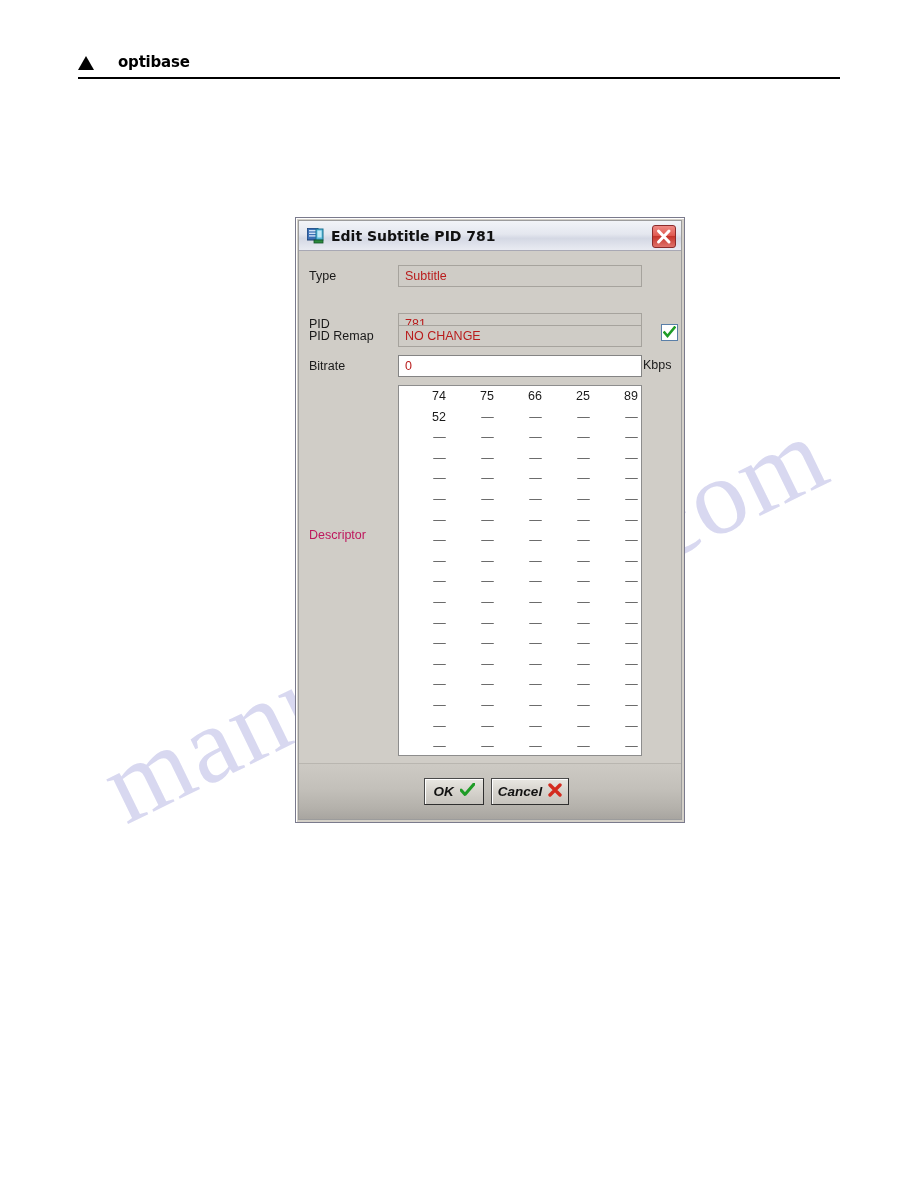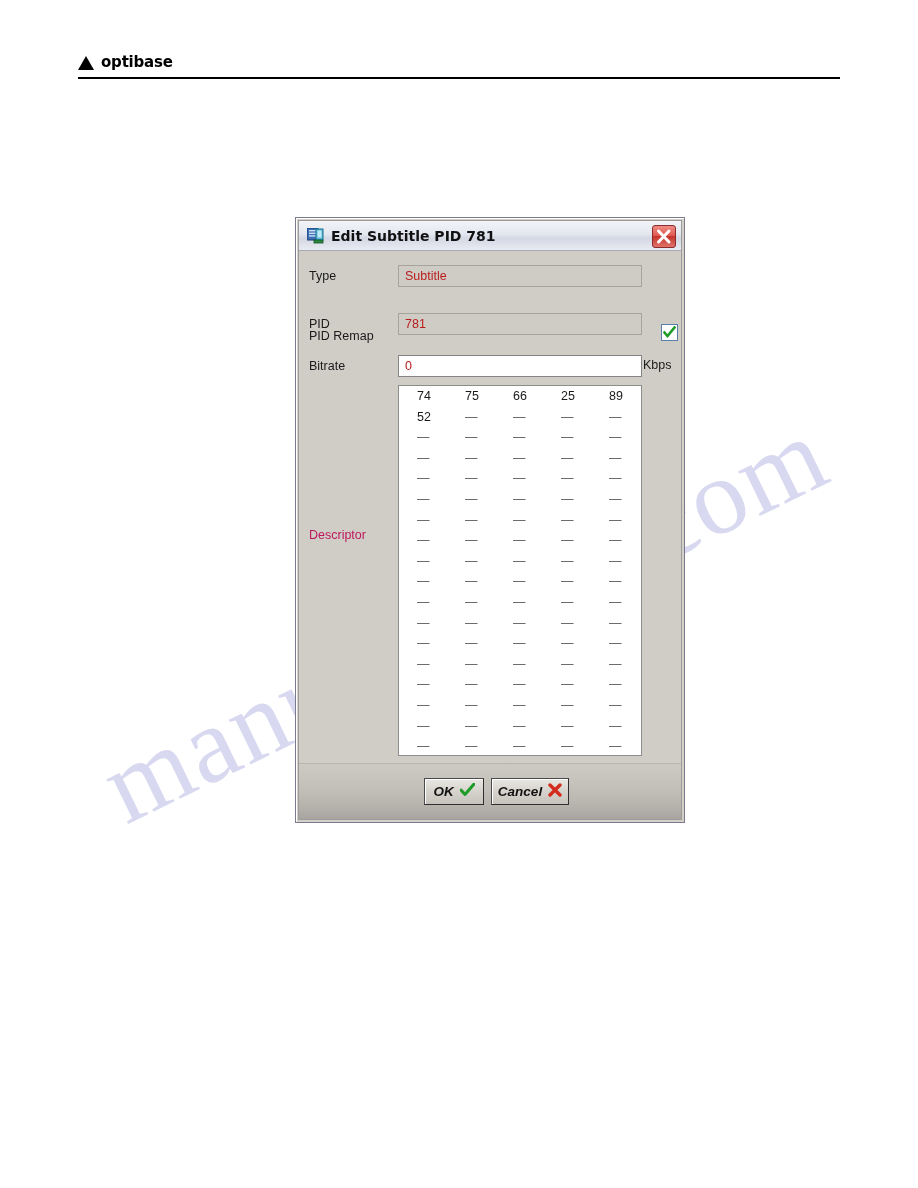--- a/index.html
+++ b/index.html
@@ -9,21 +9,21 @@
     font-family:"Liberation Sans", sans-serif;
     position:relative;
     overflow:hidden;
   }
 
   
   #page-header{
     position:absolute;left:78px;top:50px;width:762px;height:32px;
   }
   #brand{
-    display:flex;align-items:center;gap:7px;height:24px;
+    display:flex;align-items:center;gap:24px;height:24px;
   }
   #brand-triangle{
     width:0;height:0;
     border-left:8px solid transparent;
     border-right:8px solid transparent;
     border-bottom:14px solid #000;
     position:relative;top:1px;
   }
   #brand-name{
     font-family:"DejaVu Sans", sans-serif;
@@ -48,20 +48,21 @@
     letter-spacing:2px;
   }
 
   
   #dialog{
     position:absolute;left:295px;top:217px;width:390px;height:606px;
     background:#d4d0c8;
     border:1px solid #7a7a8c;
     box-shadow:1px 1px 0 #ffffff inset;
     box-sizing:border-box;
+    text-align:center;
   }
   #dialog-inner{
     position:absolute;left:2px;top:2px;right:2px;bottom:2px;
     border:1px solid #9c9c9c;
     background:#d0cdc7;
     box-sizing:border-box;
   }
 
   
   #titlebar{
@@ -226,20 +227,21 @@
         <span class="f-field readonly">Subtitle</span>
       </div>
 
       <div class="form-row" id="row-pid">
         <span class="f-label">PID</span>
         <span class="f-field readonly">781</span>
       </div>
 
       <div class="form-row" id="row-remap">
         <span class="f-label">PID Remap</span>
+        <span class="f-field readonly">NO CHANGE</span>
       </div>
       <span id="remap-check">
         <svg width="13" height="13" viewBox="0 0 13 13">
           <path d="M1.5 6.5 L4.5 10 L11.5 1.5" stroke="#1f9c27" stroke-width="2.6" fill="none" stroke-linecap="square"></path>
         </svg>
       </span>
 
       <div class="form-row" id="row-bitrate">
         <span class="f-label">Bitrate</span>
         <span class="f-field editable">0</span>

